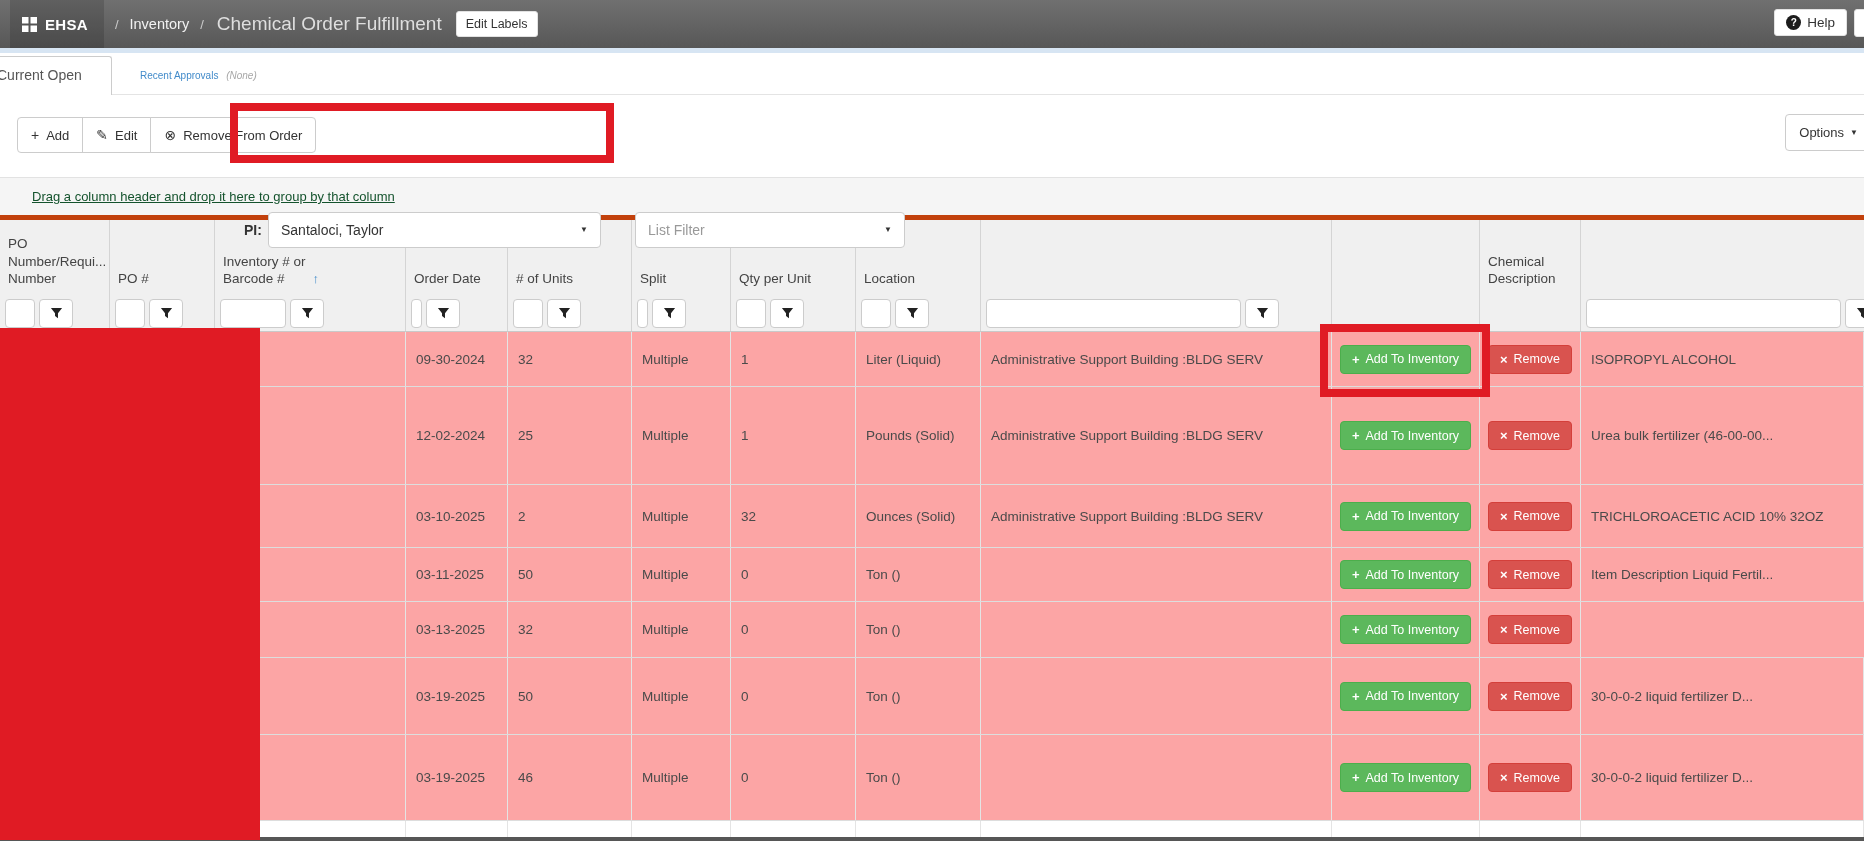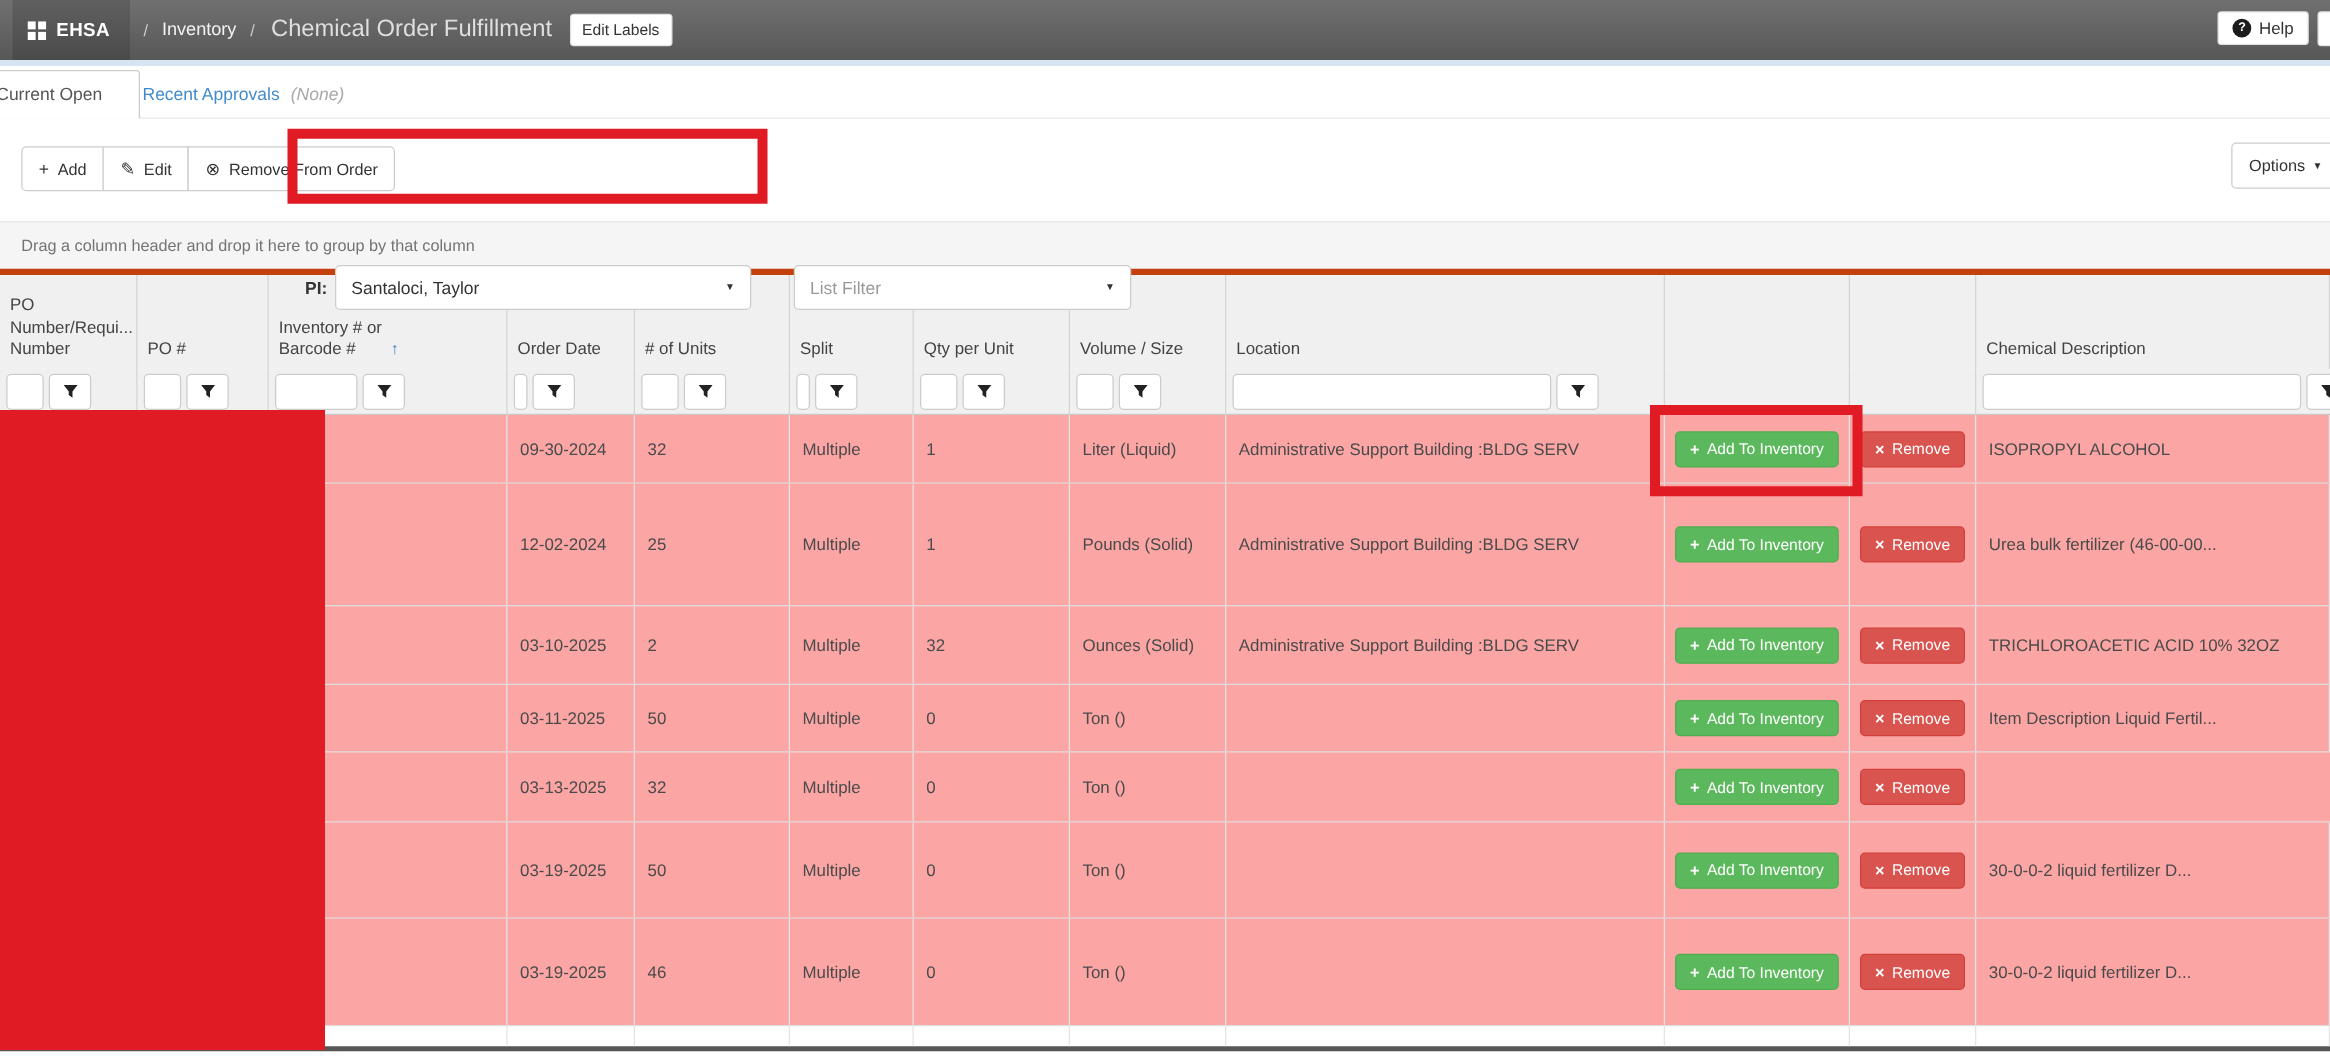--- a/index.html
+++ b/index.html
@@ -25,21 +25,21 @@
               color:#fff; font-size:10px; font-weight:bold; align-items:center; justify-content:center; }
   .cut-btn { position:absolute; right:-24px; top:9px; width:34px; height:28px; }
 
   .blue-strip { height:5px; background:#d7e5f3; }
 
   
   .tabs { position:relative; height:42px; background:#fff; border-bottom:1px solid #e4e4e4; }
   .tab-active { position:absolute; left:-22px; top:3px; width:134px; height:39px; background:#fff;
                 border:1px solid #ccc; border-bottom:none; border-radius:3px 3px 0 0;
                 line-height:37px; padding-left:18px; font-size:14px; color:#555; cursor:pointer; }
-  .tab-recent { position:absolute; left:114px; top:3px; height:39px; line-height:39px; font-size:14px; cursor:pointer; }
+  .tab-recent { position:absolute; left:140px; top:3px; height:39px; line-height:39px; font-size:10px; cursor:pointer; }
   .tab-recent .lnk { color:#428bca; }
   .tab-recent .none { color:#a8a8a8; font-style:italic; margin-left:5px; }
 
   
   .toolbar { position:relative; height:83px; background:#fff; border-bottom:1px solid #e2e2e2; }
   .btn-group { position:absolute; left:17px; top:22px; display:flex; }
   .tb-btn { display:flex; align-items:center; gap:7px; height:36px; padding:0 13px; background:#fff;
             border:1px solid #ccc; font-size:13px; color:#333; cursor:pointer; margin-left:-1px; font-family:inherit; }
   .tb-btn:first-child { border-radius:4px 0 0 4px; margin-left:0; }
   .tb-btn:last-child { border-radius:0 4px 4px 0; }
@@ -51,22 +51,22 @@
   .select .caret { position:absolute; right:12px; top:0; line-height:34px; font-size:8px; color:#333; }
   .pi-select { left:268px; top:117px; width:333px; }
   .listfilter-select { left:635px; top:117px; width:270px; color:#999; }
   .listfilter-select .caret { color:#333; }
   .options-btn { position:absolute; right:-8px; top:19px; height:37px; display:flex; align-items:center; gap:6px;
                  background:#fff; border:1px solid #ccc; border-radius:4px; padding:0 13px; font-size:13px; color:#333;
                  cursor:pointer; font-family:inherit; }
   .options-btn .caret { font-size:8px; }
 
   
-  .group-bar { height:37px; line-height:37px; background:#f5f5f5; padding-left:17px;
-               font-size:13px; color:#737373; }
+  .group-bar { height:37px; line-height:37px; background:#f5f5f5; padding-left:32px;
+               font-size:13px; color:#14532d;text-decoration:underline; }
 
   
   .grid-cols { display:grid; grid-template-columns:110px 105px 191px 102px 124px 99px 125px 125px 351px 148px 101px 1fr; }
   .t-head { height:80px; background:#f0f0f0; border-top:5px solid #c2410c; }
   .hc { border-right:1px solid #d4d4d4; display:flex; align-items:flex-end; padding:7px 8px;
         font-size:13.5px; color:#444; line-height:1.3; cursor:pointer; }
   .hc .hlabel { white-space:pre-line; }
   .sort-arrow { color:#428bca; font-size:13px; margin-left:7px; font-weight:bold; }
 
   .t-filters { height:37px; background:#f0f0f0; border-bottom:1px solid #c9c9c9; }
@@ -193,23 +193,20 @@
     <div class="hc">
         <span class="hlabel"># of Units</span>
       </div>
     <div class="hc">
         <span class="hlabel">Split</span>
       </div>
     <div class="hc">
         <span class="hlabel">Qty per Unit</span>
       </div>
     <div class="hc">
-        <span class="hlabel">Volume / Size</span>
-      </div>
-    <div class="hc">
         <span class="hlabel">Location</span>
       </div>
     <div class="hc">
         <span class="hlabel"></span>
       </div>
     <div class="hc">
         <span class="hlabel"></span>
       </div>
     <div class="hc">
         <span class="hlabel">Chemical Description</span>

